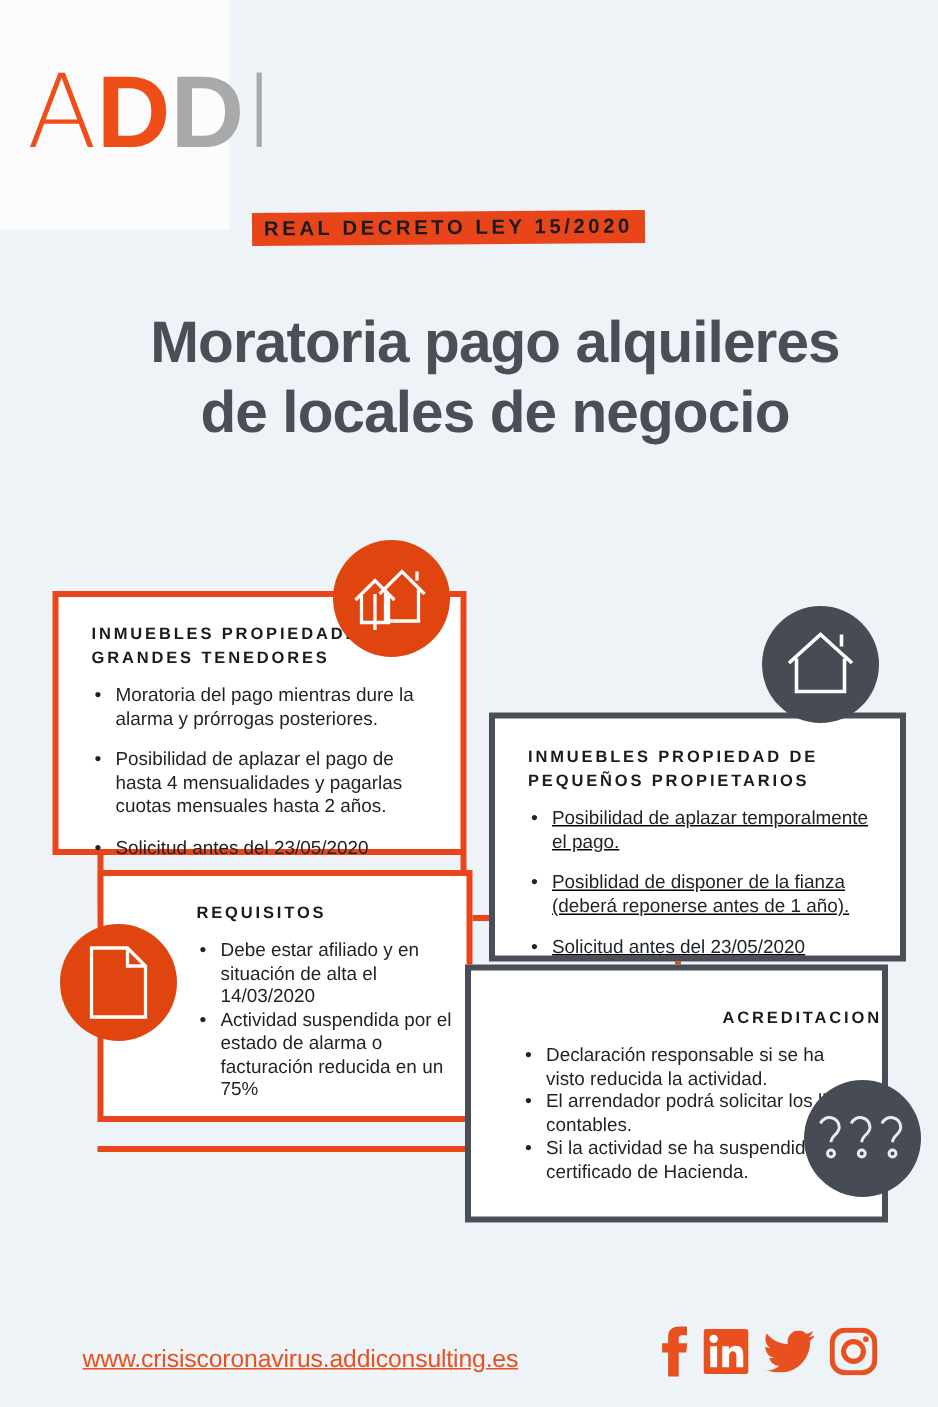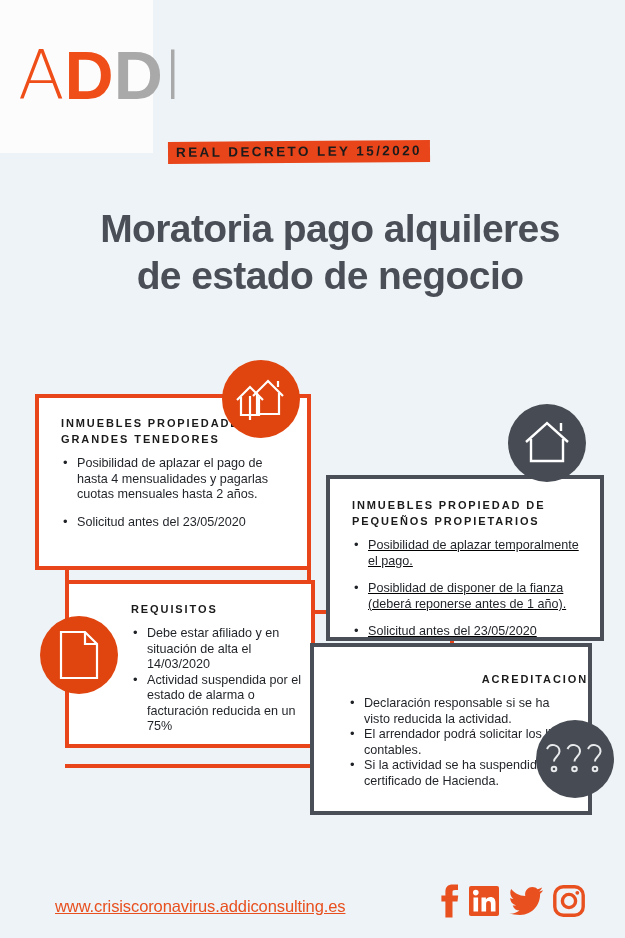--- a/index.html
+++ b/index.html
@@ -162,35 +162,36 @@
 <div class="page">
 
   <div class="logo-panel">
     <div class="logo-text">
       <span class="logo-a">A</span><span class="logo-d1">D</span><span class="logo-d2">D</span><span class="logo-i">I</span>
     </div>
   </div>
 
   <div class="decree-tag">REAL DECRETO LEY 15/2020</div>
 
-  <h1 class="title">Moratoria pago alquileres de estado de negocio</h1>
+  <h1 class="title">Moratoria pago alquileres de locales de negocio</h1>
 
   <div class="conn" style="left:307px; top:570px; width:4px; height:44px;"></div>
   <div class="conn" style="left:307px; top:610px; width:24px; height:4px;"></div>
 
   <div class="conn" style="left:65px; top:566px; width:4px; height:38px;"></div>
 
   <div class="conn" style="left:65px; top:764px; width:250px; height:4px;"></div>
   <div class="conn" style="left:311px; top:764px; width:4px; height:6px;"></div>
 
   <div class="conn" style="left:450px; top:615px; width:4px; height:32px;"></div>
 
   <div class="card orange spaced" id="card-grandes">
     <div class="card-title">INMUEBLES PROPIEDADES DE GRANDES TENEDORES</div>
     <ul>
+      <li>Moratoria del pago mientras dure la alarma y prórrogas posteriores.</li>
       <li>Posibilidad de aplazar el pago de hasta 4 mensualidades y pagarlas cuotas mensuales hasta 2 años.</li>
       <li>Solicitud antes del 23/05/2020</li>
     </ul>
   </div>
 
   <div class="card gray spaced" id="card-pequenos">
     <div class="card-title">INMUEBLES PROPIEDAD DE PEQUEÑOS PROPIETARIOS</div>
     <ul>
       <li>Posibilidad de aplazar temporalmente el pago.</li>
       <li>Posiblidad de disponer de la fianza (deberá reponerse antes de 1 año).</li>

